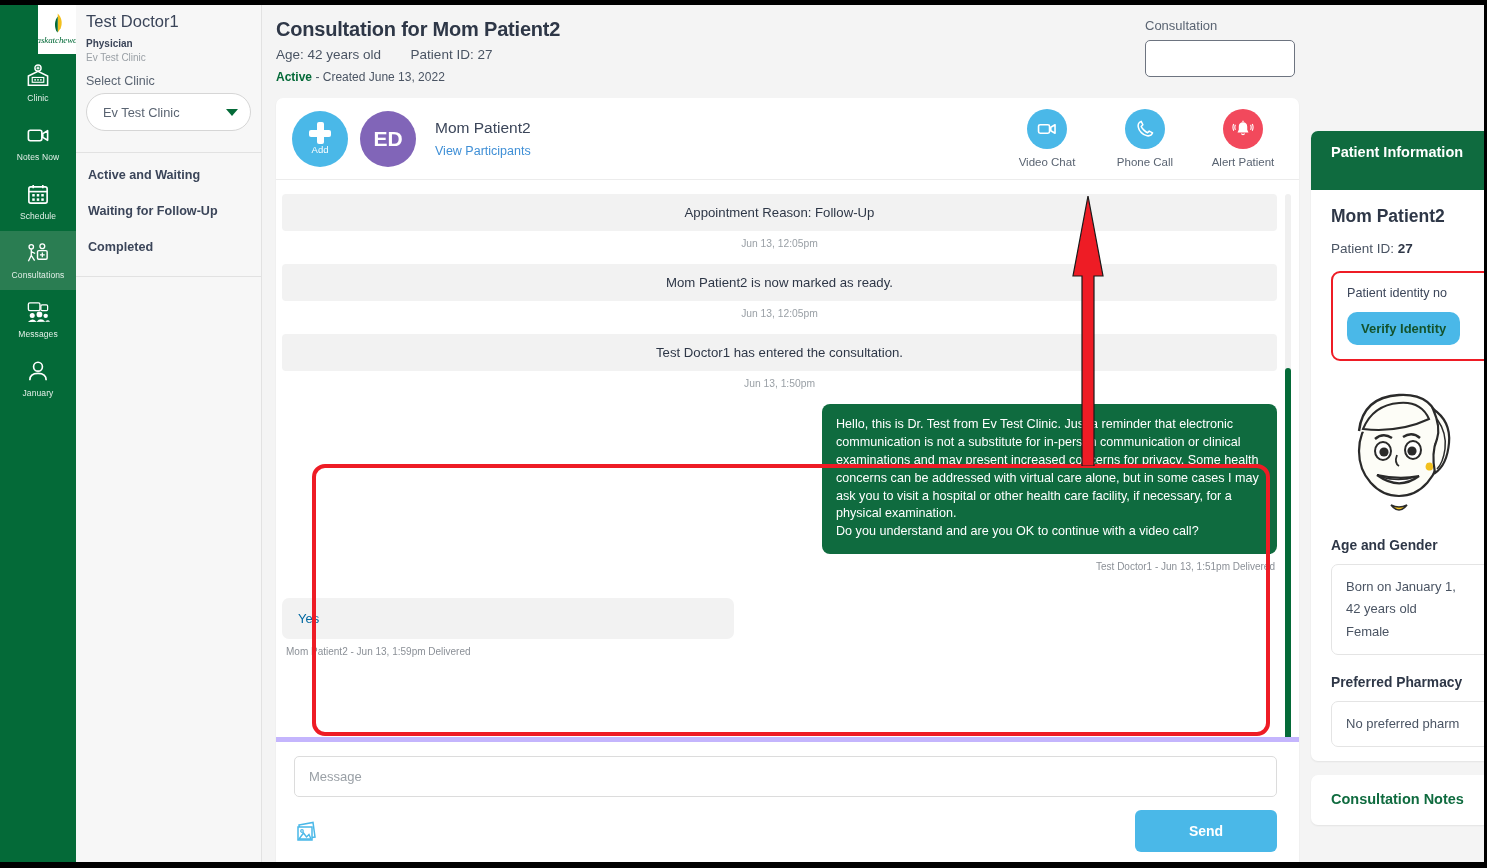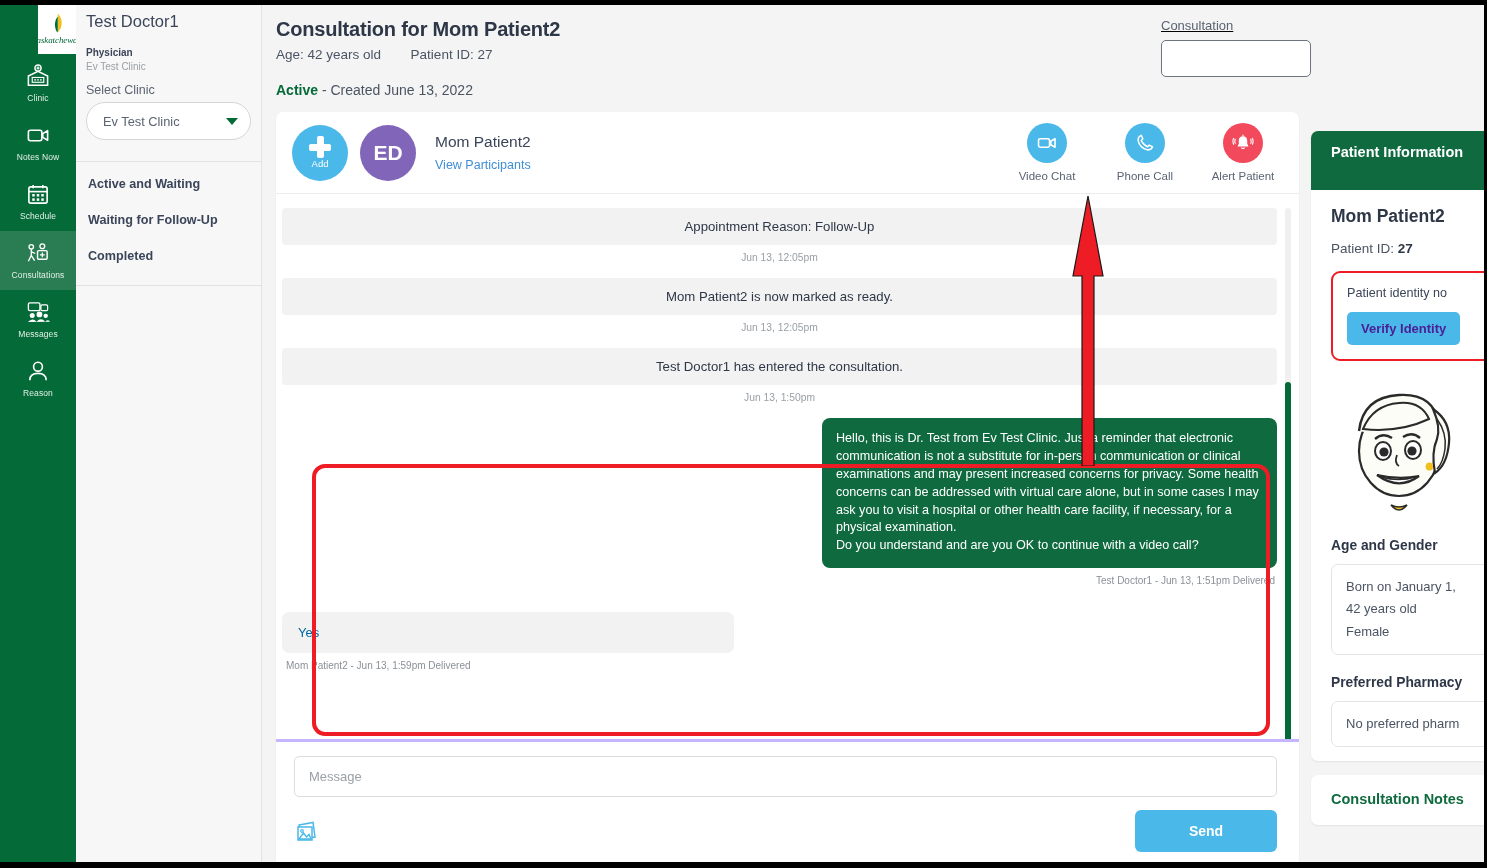--- a/index.html
+++ b/index.html
@@ -67,21 +67,21 @@
     height: 868px;
     display: flex; flex-direction: column;
   }
   .doctor-block { padding: 12px 10px 10px 10px; }
   .doctor-name {
     font-size: 16.5px; color: #3b4559; font-weight: 400;
     line-height: 1.1;
   }
   .doctor-role {
     font-size: 10px; color: #3b4559; font-weight: bold;
-    margin-top: 17px;
+    margin-top: 8px;
   }
   .doctor-clinic { font-size: 10px; color: #9aa0a6; margin-top: 3px; }
   .select-label {
     font-size: 12.5px; color: #5a6472; margin: 11px 0 5px 0;
   }
   .clinic-select {
     background: #ffffff;
     border: 1px solid #d6d6d6;
     border-radius: 22px;
     height: 38px;
@@ -116,28 +116,27 @@
     display: flex; flex-direction: column;
     min-width: 0;
   }
   .main-head { padding: 18px 0 0 14px; position: relative; }
   .cons-title {
     font-size: 20px; font-weight: bold; color: #2e3747;
     letter-spacing: -0.2px;
   }
   .cons-sub { margin-top: 6px; font-size: 13.5px; color: #4a5463; }
   .cons-sub .gap { display:inline-block; width: 22px; }
-  .cons-status { margin-top: 20px; font-size: 14px; color: #4a5463; }
+  .cons-status { margin-top: 8px; font-size: 12px; color: #4a5463; }
   .cons-status b { color: #046A38; font-weight: bold; }
 
   .top-right-sel {
     position: absolute;
-    right: 0px; top: 18px;
+    right: 16px; top: 18px;
     width: 150px;
-    text-decoration: underline;
   }
   .top-right-sel .trs-label { font-size: 13px; color: #5a6472; }
   .top-right-sel .trs-box {
     margin-top: 7px;
     height: 37px;
     background: #fff;
     border: 1px solid #6d7480;
     border-radius: 5px;
   }
 
@@ -258,21 +257,21 @@
     width: 6px; background: #f0f0f0; border-radius: 4px;
   }
   .scroll-thumb {
     position: absolute; right: 8px; top: 188px;
     width: 6px; height: 374px;
     background: #046A38; border-radius: 4px; cursor: pointer;
   }
 
   
   .composer {
-    border-top: 3px solid #c4b5fd;
+    border-top: 5px solid #c4b5fd;
     padding: 14px 22px 16px 18px;
     background: #fff;
   }
   .msg-input {
     width: 100%; height: 41px;
     border: 1px solid #dcdcdc;
     border-radius: 5px;
     padding: 0 14px;
     font-size: 13px;
     color: #5a6472;
@@ -324,22 +323,22 @@
   .verify-box {
     margin-top: 15px;
     border: 2px solid #ee1c25;
     border-radius: 9px;
     padding: 13px 0 14px 14px;
     margin-right: -60px;
   }
   .verify-txt { font-size: 12.6px; color: #3b4559; }
   .verify-btn {
     margin-top: 12px;
-    background: #4ab8e8; color: #4c1d95;
-    border: none; border-radius: 5px;
+    background: #4ab8e8; color: #14532d;
+    border: none; border-radius: 10px;
     padding: 9px 14px;
     font-size: 13px; font-weight: bold;
     cursor: pointer;
     font-family: "Liberation Sans", sans-serif;
   }
   .pi-avatar { margin: 18px 0 0 6px; width: 130px; height: 135px; }
   .pi-sect-t {
     font-size: 13.8px; font-weight: bold; color: #2e3747;
     margin: 20px 0 0 0;
   }
@@ -460,21 +459,21 @@
         <path d="M2.5 23 q4.5-5 9-0.5 q4.5-5 9 0 q3-3 5 0" fill="#fff"></path>
       </svg>
       <span class="nav-label">Messages</span>
     </div>
 
     <div class="nav-item">
       <svg class="nav-ico" viewBox="0 0 26 26">
         <circle cx="13" cy="8" r="4.6" fill="none" stroke="#fff" stroke-width="1.7"></circle>
         <path d="M4.5 22 q0-7 8.5-7 q8.5 0 8.5 7" fill="none" stroke="#fff" stroke-width="1.7"></path>
       </svg>
-      <span class="nav-label">Reason</span>
+      <span class="nav-label">January</span>
     </div>
   </div>
 
   <div class="panel2">
     <div class="doctor-block">
       <div class="doctor-name">Test Doctor1</div>
       <div class="doctor-role">Physician</div>
       <div class="doctor-clinic">Ev Test Clinic</div>
 
       <div class="select-label">Select Clinic</div>

